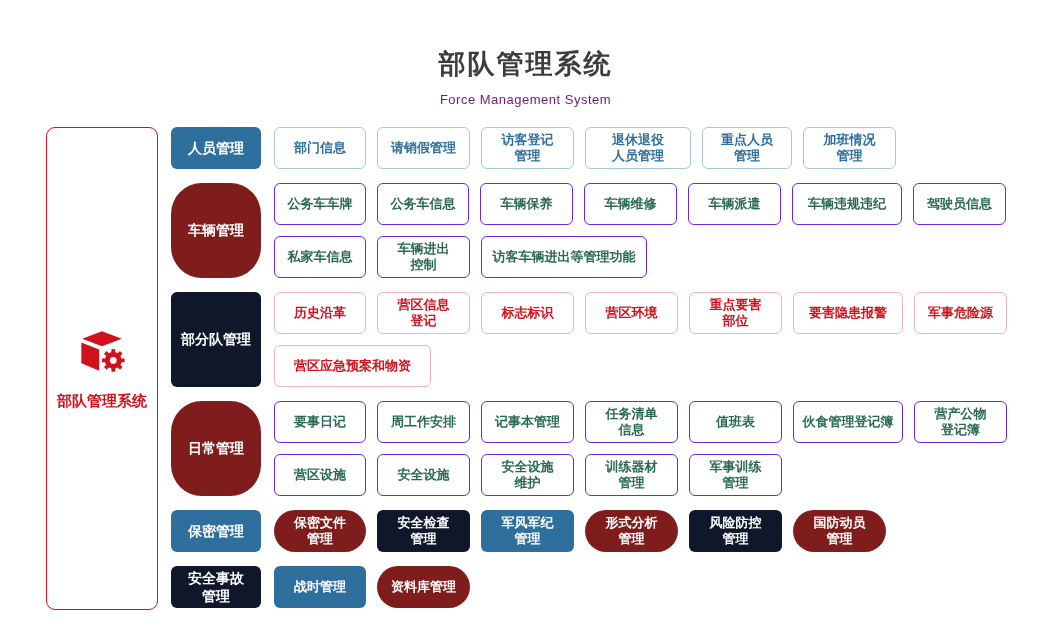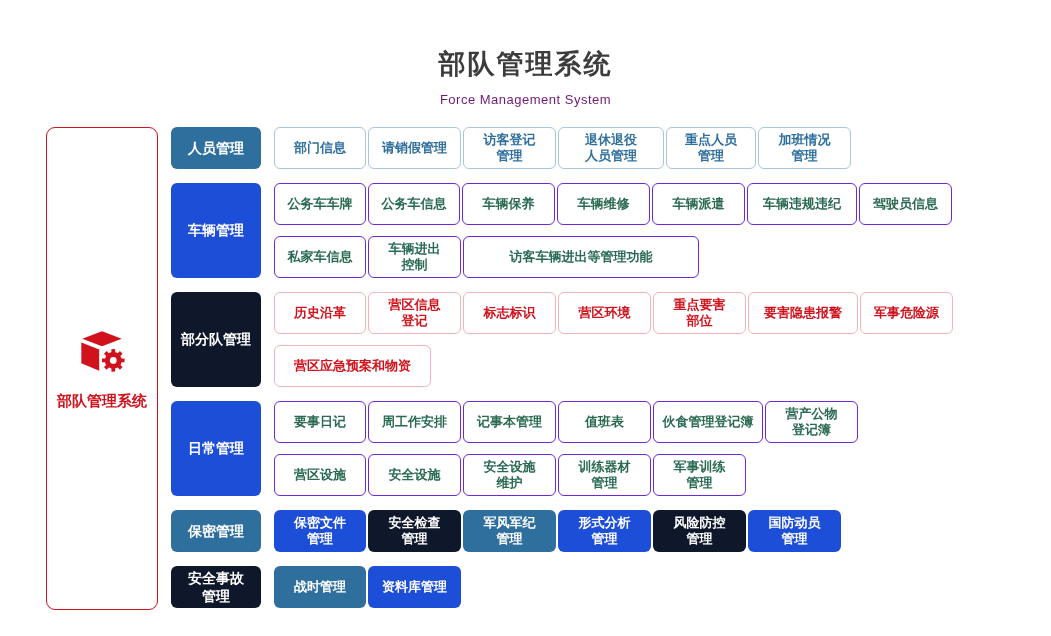--- a/index.html
+++ b/index.html
@@ -17,21 +17,21 @@
   .root-box{
     width:112px;height:483px;box-sizing:border-box;
     border:1px solid #d0121c;border-radius:9px;background:#fff;
     display:flex;flex-direction:column;align-items:center;justify-content:center;
   }
   .root-label{color:#d0121c;font-weight:bold;font-size:15px;margin-top:12px;}
 
   .rows{display:flex;flex-direction:column;gap:14px;}
   .row{display:flex;gap:13px;align-items:stretch;}
   .lines{display:flex;flex-direction:column;gap:11px;}
-  .line{display:flex;gap:2px;font-family:Liberation Serif, serif;}
+  .line{display:flex;gap:11px;font-family:Liberation Serif, serif;}
 
   .cat{
     width:90px;border-radius:6px;color:#fff;font-weight:bold;font-size:14px;
     display:flex;align-items:center;justify-content:center;text-align:center;
     white-space:pre-line;line-height:1.3;flex:none;
   }
   .h42{height:42px;}
 
   .item{
     height:42px;box-sizing:border-box;background:#fff;border-radius:6px;flex:none;
@@ -41,25 +41,25 @@
   .item.blue {border:1px solid #a9c6da;color:#2f6f9e;}
   .item.green{border:1px solid #6d28d9;color:#2a6a52;}
   .item.red  {border:1px solid #f0b4ba;color:#d0121c;}
 
   .solid{
     height:42px;box-sizing:border-box;border-radius:6px;flex:none;color:#fff;
     display:flex;align-items:center;justify-content:center;text-align:center;
     font-weight:bold;font-size:13px;line-height:1.25;white-space:pre-line;padding:0 3px;
   }
   .bg-blue{background:#2f6f9e;}
-  .bg-green{background:#1d4ed8;}
+  .bg-green{background:#7f1d1d;border-radius:31px;}
   .bg-red{background:#0f172a;}
 
   .w90{width:90px}.w92{width:92px}.w93{width:93px}
-  .w110{width:110px}.w114{width:106px}.w157{width:157px}.w198{width:236px}
+  .w110{width:110px}.w114{width:106px}.w157{width:157px}.w198{width:166px}
 </style>
 </head>
 <body>
 
 <div class="header">
   <h1 class="title">部队管理系统</h1>
   <div class="subtitle">Force Management System</div>
 </div>
 
 <div class="layout">
@@ -147,20 +147,22 @@
       </div>
     </div>
 
     <div class="row">
       <div class="cat bg-green">日常管理</div>
       <div class="lines">
         <div class="line">
           <div class="item green w92">要事日记</div>
           <div class="item green w93">周工作安排</div>
           <div class="item green w93">记事本管理</div>
+          <div class="item green w93">任务清单
+信息</div>
           <div class="item green w93">值班表</div>
           <div class="item green w110">伙食管理登记簿</div>
           <div class="item green w93">营产公物
 登记簿</div>
         </div>
         <div class="line">
           <div class="item green w92">营区设施</div>
           <div class="item green w93">安全设施</div>
           <div class="item green w93">安全设施
 维护</div>

